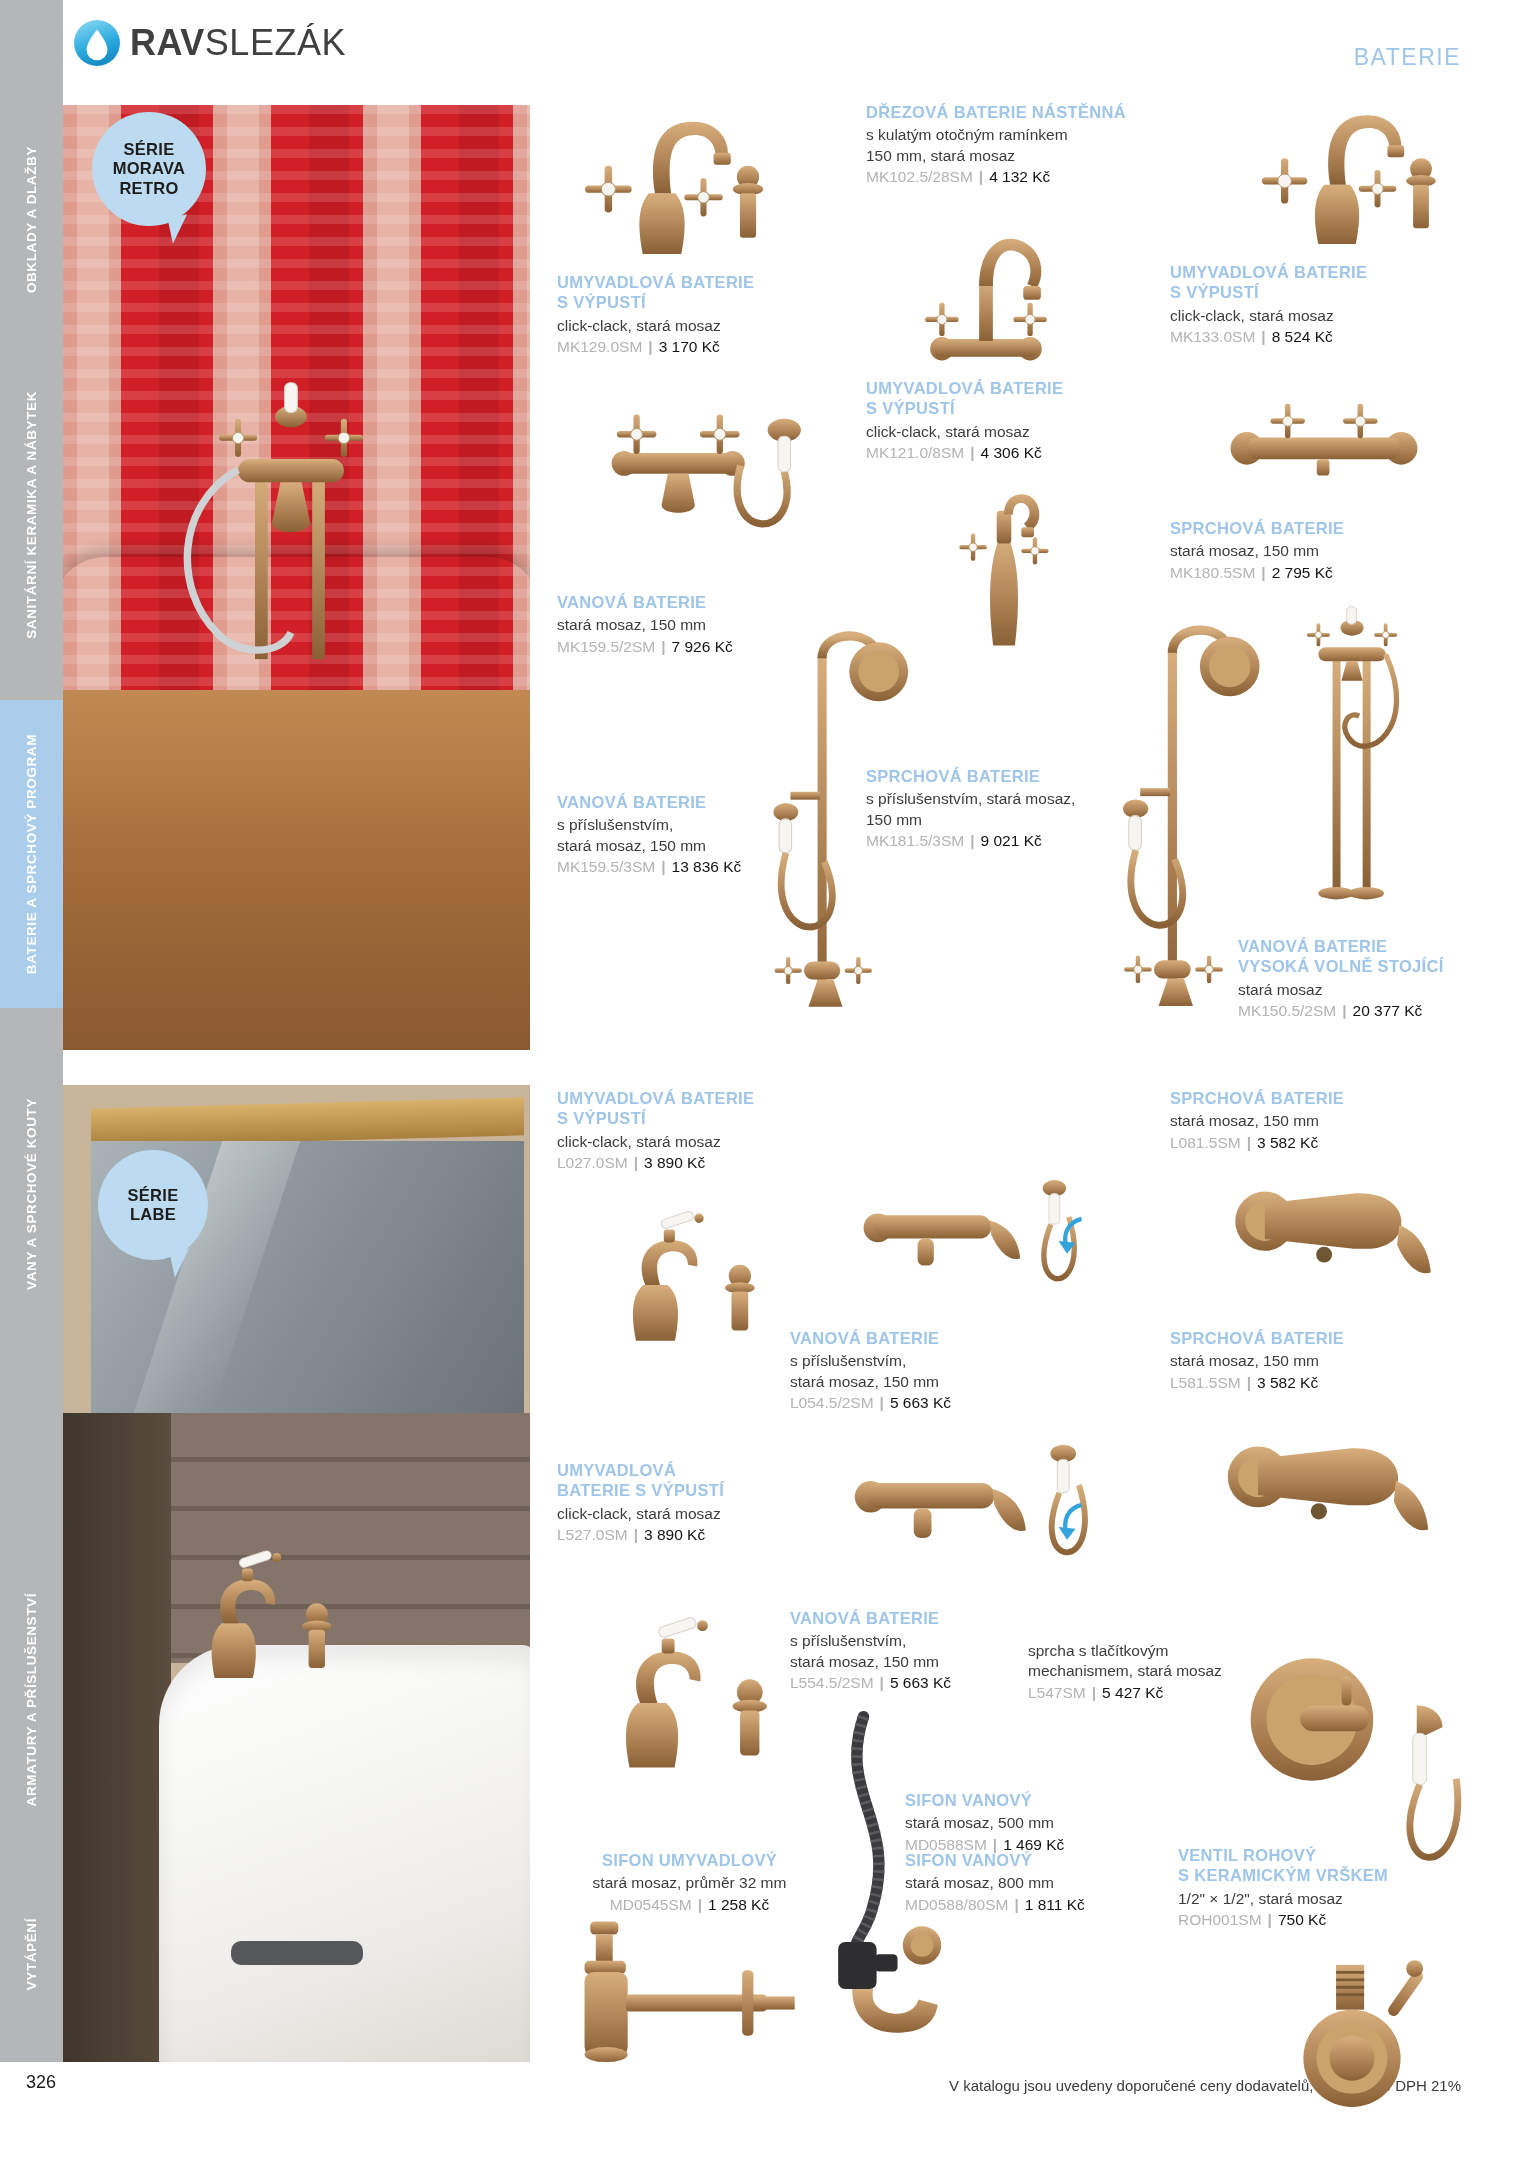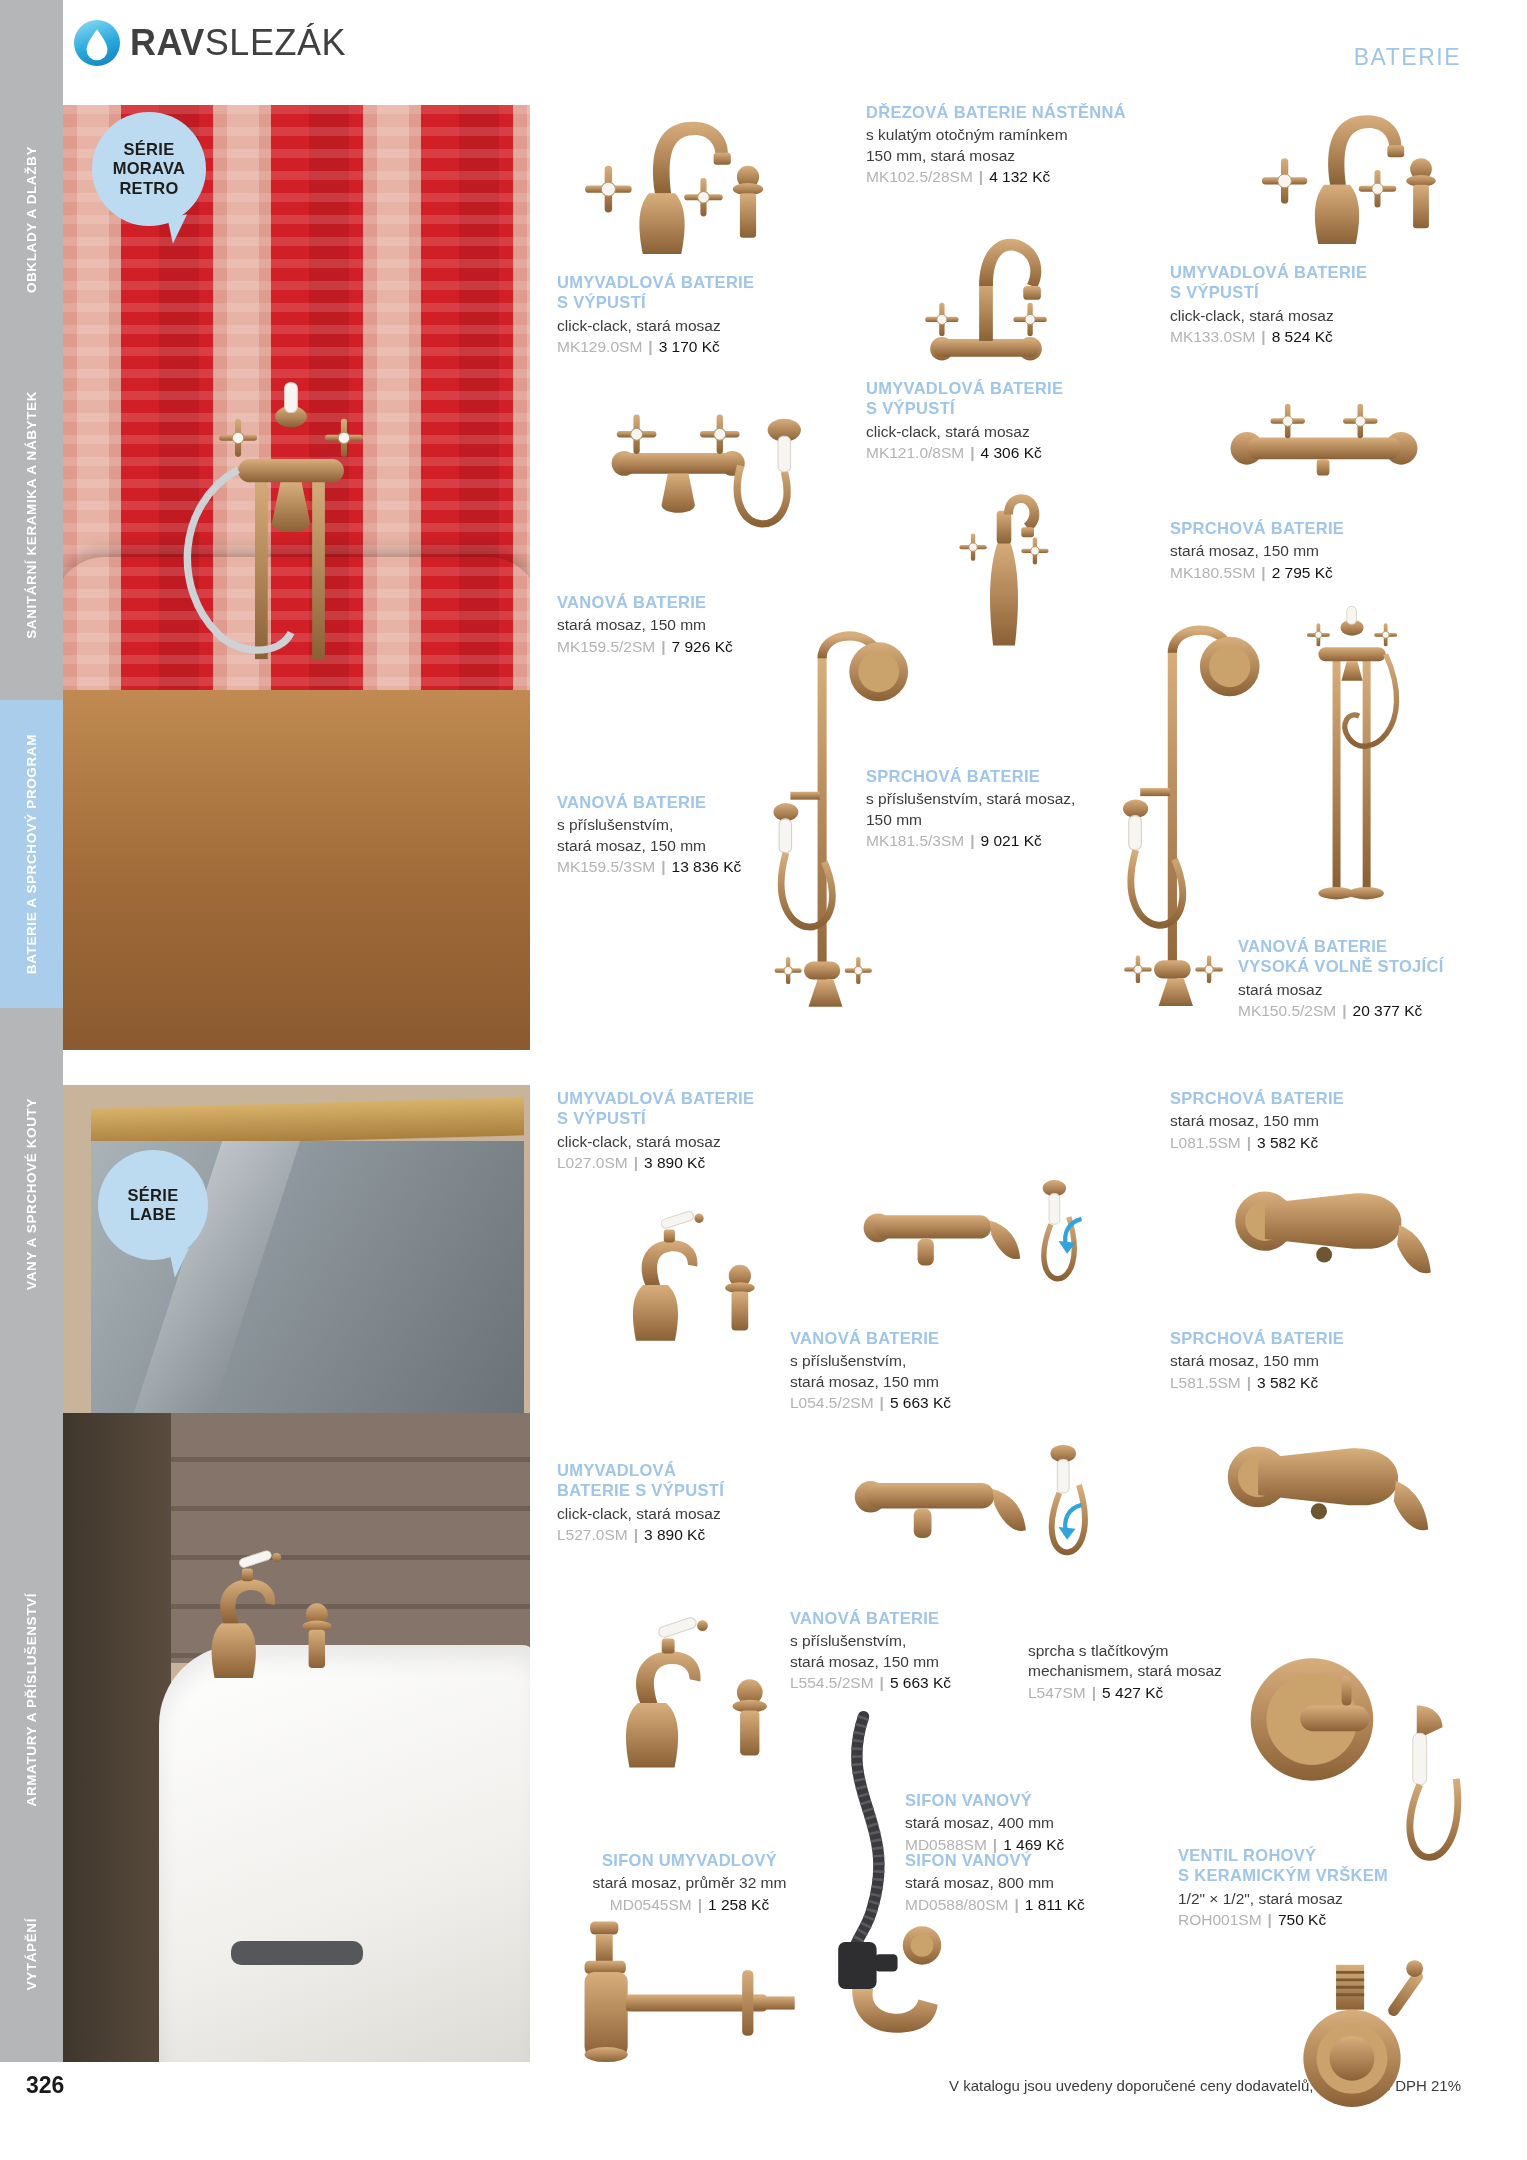--- a/index.html
+++ b/index.html
@@ -75,21 +75,21 @@
   .p-code{color:var(--code_gray);} .p-sep{color:var(--code_gray); margin:0 6px; font-weight:bold;}
   .p-price{color:var(--price_dark); font-weight:normal;}
   .product-image{position:absolute; z-index:1;}
   .product-image svg{width:100%; height:100%;}
   .arrow{position:absolute; width:34px; height:46px; z-index:3;}
   .arrow svg{width:100%; height:100%;}
   .photo-fixture{position:absolute; z-index:4;}
   .photo-fixture svg{width:100%; height:100%;}
 
   
-  .page-number{position:absolute; left:26px; top:2072px; font-size:23px; font-weight:bold; color:#1a1a1a;}
+  .page-number{position:absolute; left:26px; top:2072px; font-size:18px; font-weight:normal; color:#1a1a1a;}
   .footer-note{position:absolute; right:66px; top:2077px; font-size:15px; color:var(--text_dark);}
 </style>
 </head>
 <body>
 
 <svg width="0" height="0" style="position:absolute" aria-hidden="true">
   <defs>
     <linearGradient id="brass" x1="0" y1="0" x2="0" y2="1">
       <stop offset="0" stop-color="#d7ae7c"></stop>
         <stop offset="0.5" stop-color="#b3885a"></stop>
@@ -519,21 +519,21 @@
         <circle cx="90" cy="110" r="62" fill="url(#brass)"></circle>
         <circle cx="90" cy="110" r="46" fill="#c9a36b"></circle>
         <rect x="78" y="96" width="70" height="26" rx="13" fill="url(#brass)"></rect>
         <rect x="120" y="66" width="10" height="30" rx="5" fill="url(#brass)"></rect>
         <path d="M196 96 C212 96 222 106 222 118 L196 130 Z" fill="url(#brass)"></path>
         <rect x="192" y="124" width="14" height="52" rx="6" fill="#f7f5f1" stroke="#d8d3ca"></rect>
         <path d="M199 176 C160 270 250 280 236 170" stroke="url(#brass)" stroke-width="7" fill="none"></path>
       </svg></div>
     <div class="product-card" style="left: 905px; top: 1790px; width: 225px;">
       <div class="p-name">SIFON VANOVÝ</div>
-      <div class="p-desc">stará mosaz, 400 mm</div>
+      <div class="p-desc">stará mosaz, 500 mm</div>
       <div class="p-meta"><span class="p-code">MD0588SM</span><span class="p-sep">|</span><span class="p-price">1 469 Kč</span></div>
     </div>
     <div class="product-card" style="left: 557px; top: 1850px; width: 265px; text-align: center;">
       <div class="p-name">SIFON UMYVADLOVÝ</div>
       <div class="p-desc">stará mosaz, průměr 32 mm</div>
       <div class="p-meta"><span class="p-code">MD0545SM</span><span class="p-sep">|</span><span class="p-price">1 258 Kč</span></div>
     </div>
     <div class="product-image" style="left: 548px; top: 1912px; width: 302px; height: 197px;"><svg viewBox="0 0 300 210">
         <rect x="34" y="10" width="30" height="14" rx="5" fill="url(#brass)"></rect>
         <rect x="40" y="24" width="18" height="30" fill="url(#brass)"></rect>

